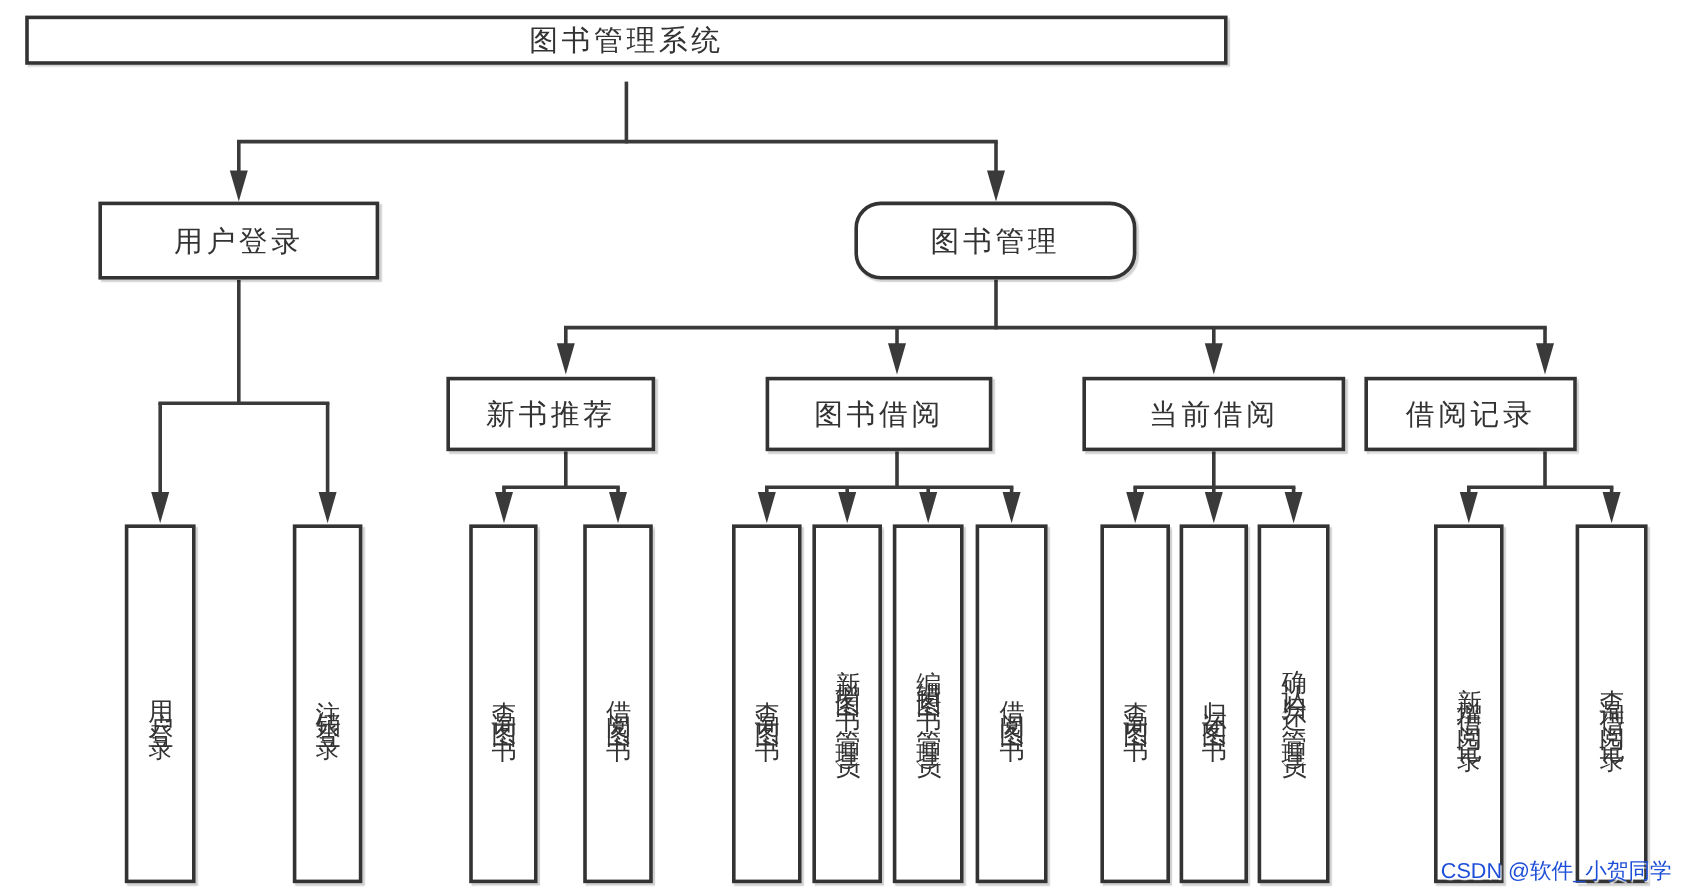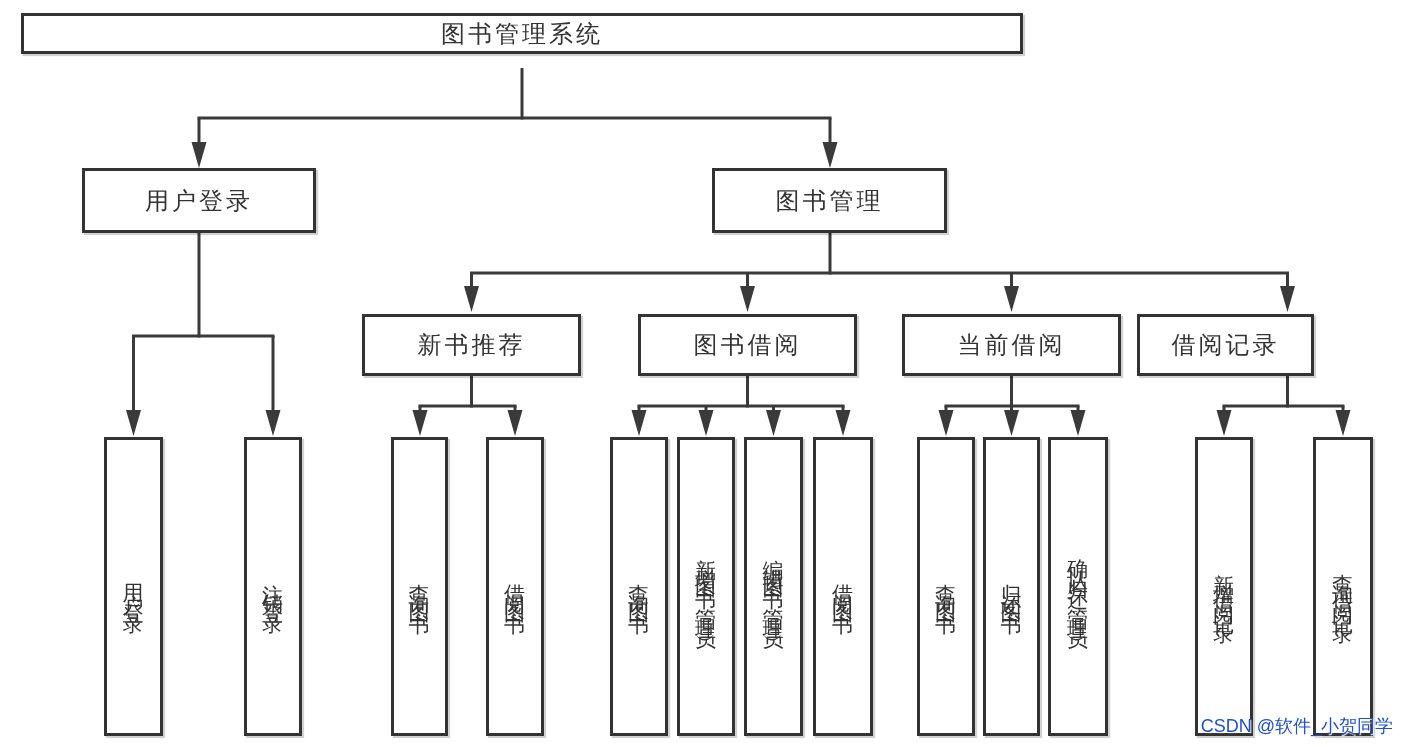--- a/index.html
+++ b/index.html
@@ -132,28 +132,28 @@
     </g>
   </svg>
 
   <div class="node" style="left:21px; top:13px; width:1002px; height:41px;">
     <span class="hlabel">图书管理系统</span>
   </div>
 
   <div class="node" style="left:82px; top:168px; width:234px; height:65px;">
     <span class="hlabel">用户登录</span>
   </div>
-  <div class="node" style="left:712px; top:168px; width:235px; height:65px;">
+  <div class="node" style="left:712px; top:168px; width:235px; height:65px;border-radius:22px;">
     <span class="hlabel">图书管理</span>
   </div>
 
-  <div class="node" style="left:362px; top:314px; width:219px; height:62px;font-family:Liberation Serif, serif;">
+  <div class="node" style="left:372px; top:314px; width:174px; height:62px;font-family:Liberation Serif, serif;">
     <span class="hlabel">新书推荐</span>
   </div>
-  <div class="node" style="left:638px; top:314px; width:219px; height:62px;">
+  <div class="node" style="left:638px; top:314px; width:189px; height:62px;">
     <span class="hlabel">图书借阅</span>
   </div>
   <div class="node" style="left:902px; top:314px; width:219px; height:62px;text-align:center;">
     <span class="hlabel">当前借阅</span>
   </div>
   <div class="node" style="left:1137px; top:314px; width:177px; height:62px;text-align:center;">
     <span class="hlabel">借阅记录</span>
   </div>
 
   <div class="node" style="left:104px; top:437px; width:59px; height:299px;">

